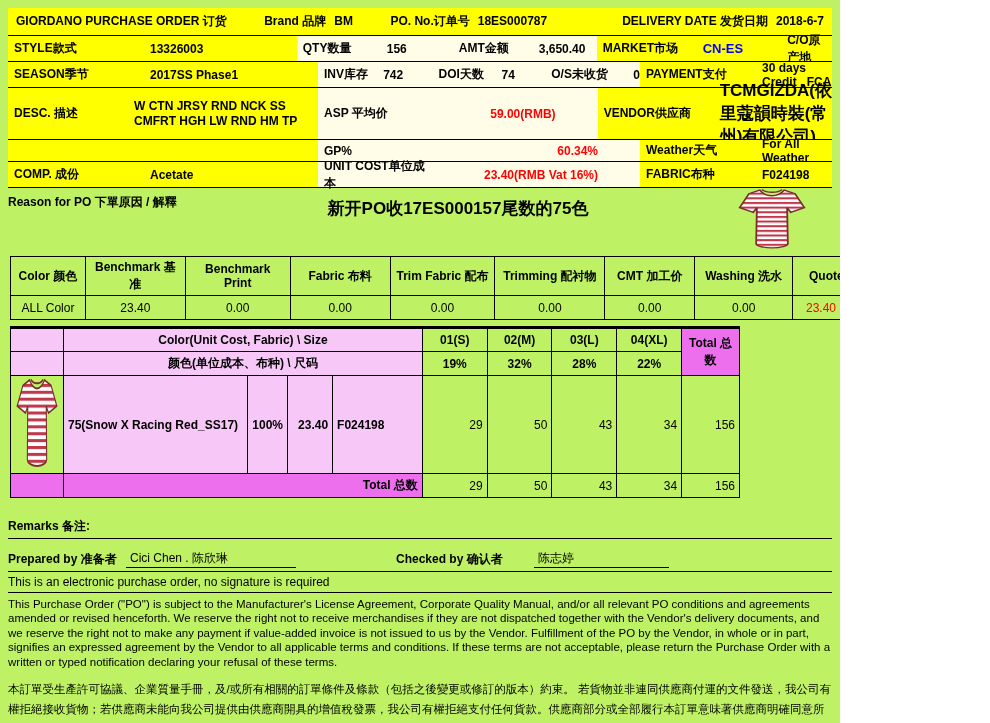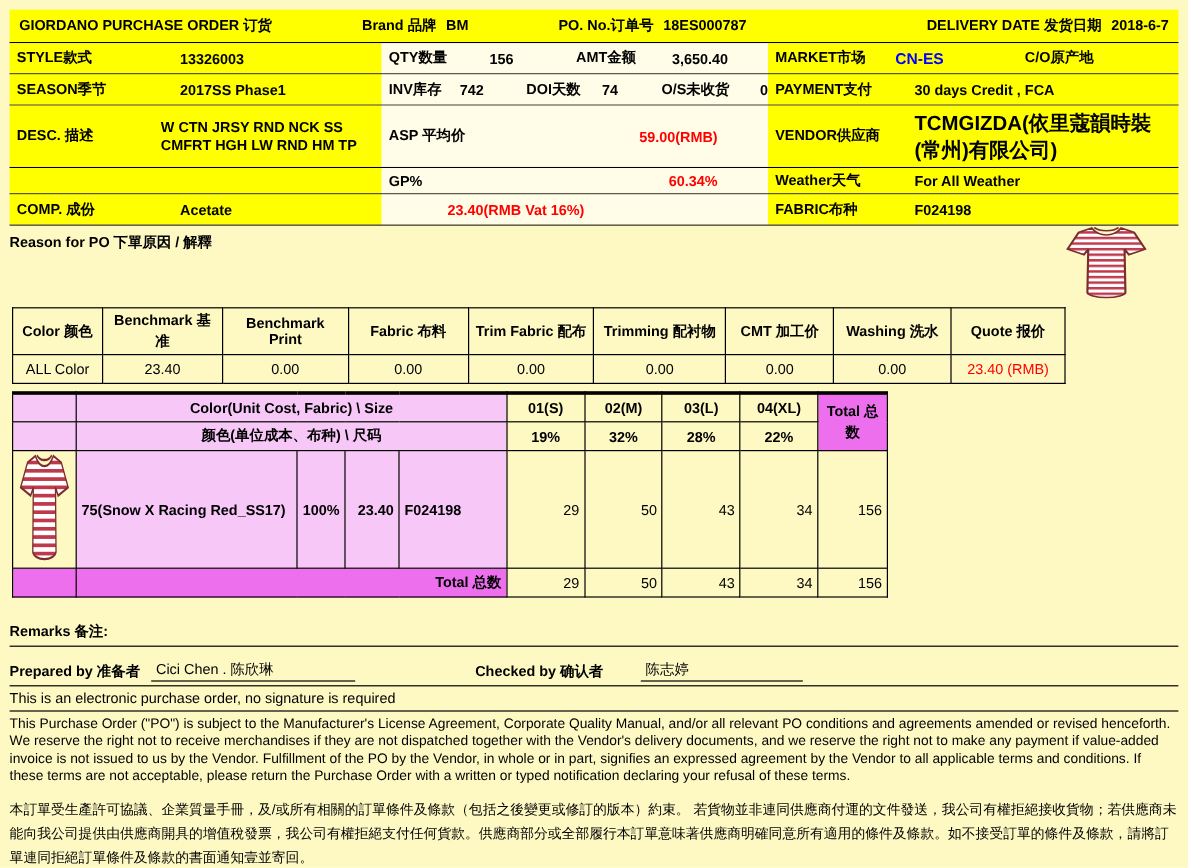--- a/index.html
+++ b/index.html
@@ -1,17 +1,17 @@
 <!DOCTYPE html>
 <html><head>
 <meta charset="utf-8">
 <style>
   * { box-sizing: border-box; margin: 0; padding: 0; }
   body { background:#fff; font-family:"Liberation Sans", sans-serif; color:#000; }
-  .page { position:relative; width:990px; height:723px; background:#fef9c3; padding:8px 8px 0 8px; overflow:hidden; font-size:12px; }
+  .page { position:relative; width:840px; height:723px; background:#bef264; padding:8px 8px 0 8px; overflow:hidden; font-size:12px; }
   .b { font-weight:bold; }
   .red { color:#FF0000; }
   .blue { color:#0000FF; }
 
   
   .title-bar { display:flex; align-items:center; height:28px; background:#FFFF00; border-bottom:1px solid #000; padding:0 8px; font-weight:bold; }
   .title-bar .sp { flex:1; }
   .pair { white-space:nowrap; }
   .pair .v { margin-left:8px; }
 
@@ -161,31 +161,33 @@
       </div>
   </div>
 
   <div class="info-row h26">
     <div class="zone-left">
         <span class="lab">COMP. 成份</span>
         <span class="val">Acetate</span>
       </div>
     <div class="zone-mid">
         <div class="mid-flex">
+      <span class="b" style="flex:1;">UNIT COST单位成本</span>
       <span class="rv">23.40(RMB Vat 16%)</span>
     </div>
       </div>
     <div class="zone-right">
         <span class="lab2">FABRIC布种</span>
         <span class="val">F024198</span>
       </div>
   </div>
 
   <div class="reason-row">
     <div class="reason-label">Reason for PO 下單原因  / 解釋</div>
+    <div class="reason-value">新开PO收17ES000157尾数的75色</div>
     <svg class="shirt-top" width="72" height="62" viewBox="0 0 100 120" preserveAspectRatio="none">
       <defs>
         <pattern id="stripes" width="10" height="9" patternUnits="userSpaceOnUse">
           <rect width="10" height="9" fill="#ffffff"></rect>
           <rect width="10" height="4" fill="#c0394b"></rect>
         </pattern>
       </defs>
       <path d="M33 4 C38 12 45 15 50 15 C55 15 62 12 67 4 L82 11 L95 38 L76 47 L71 38 L72 108 C72 112 62 116 50 116 C38 116 28 112 28 108 L29 38 L24 47 L5 38 L18 11 Z" fill="url(#stripes)" stroke="#7a2e2e" stroke-width="2.5"></path>
       <path d="M36 3 C42 10 58 10 64 3" fill="none" stroke="#7a2e2e" stroke-width="2.5"></path>
     </svg>

